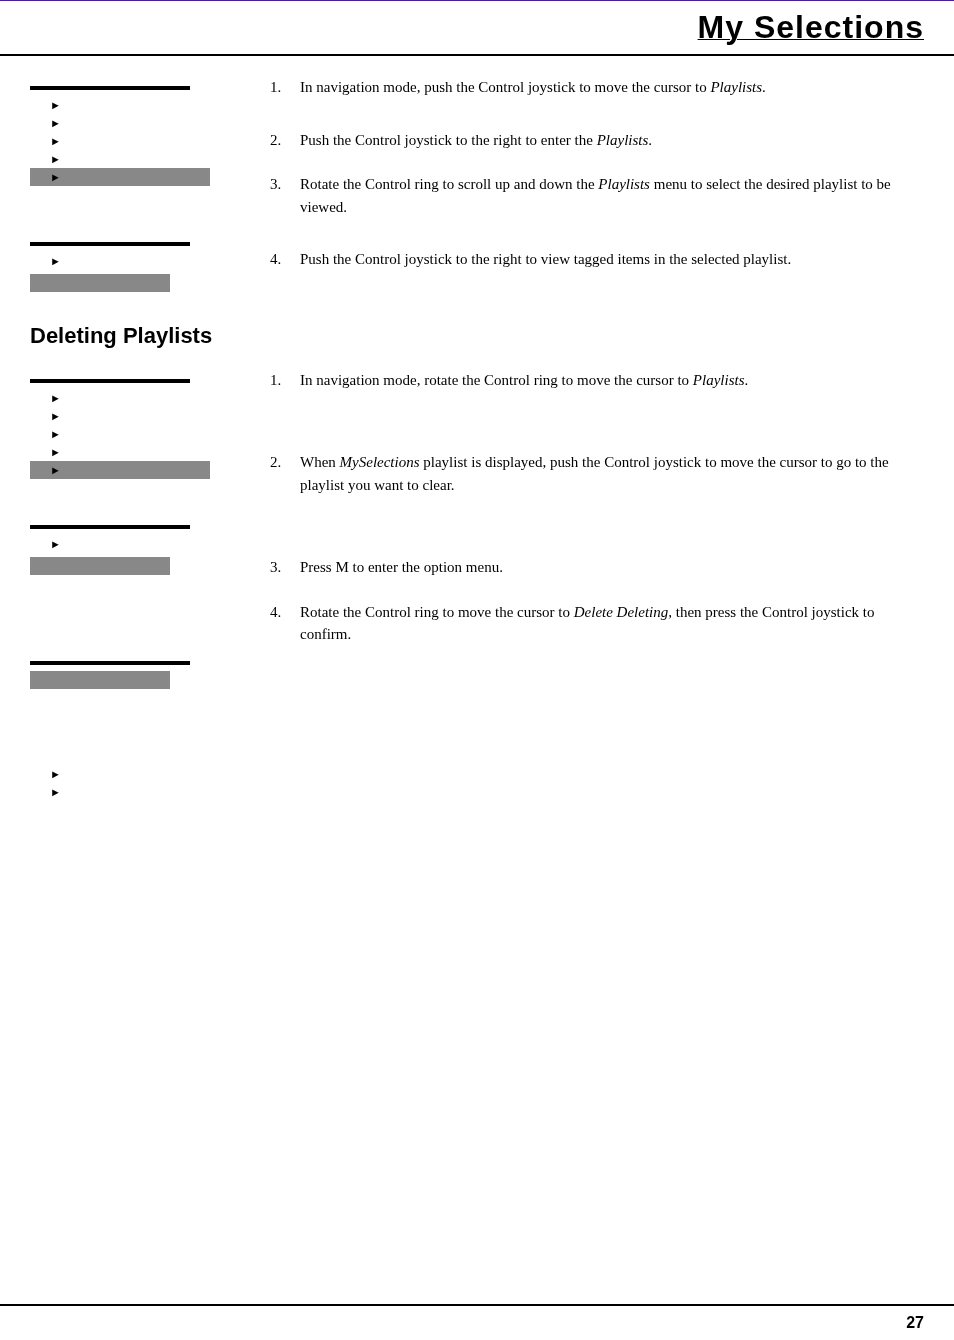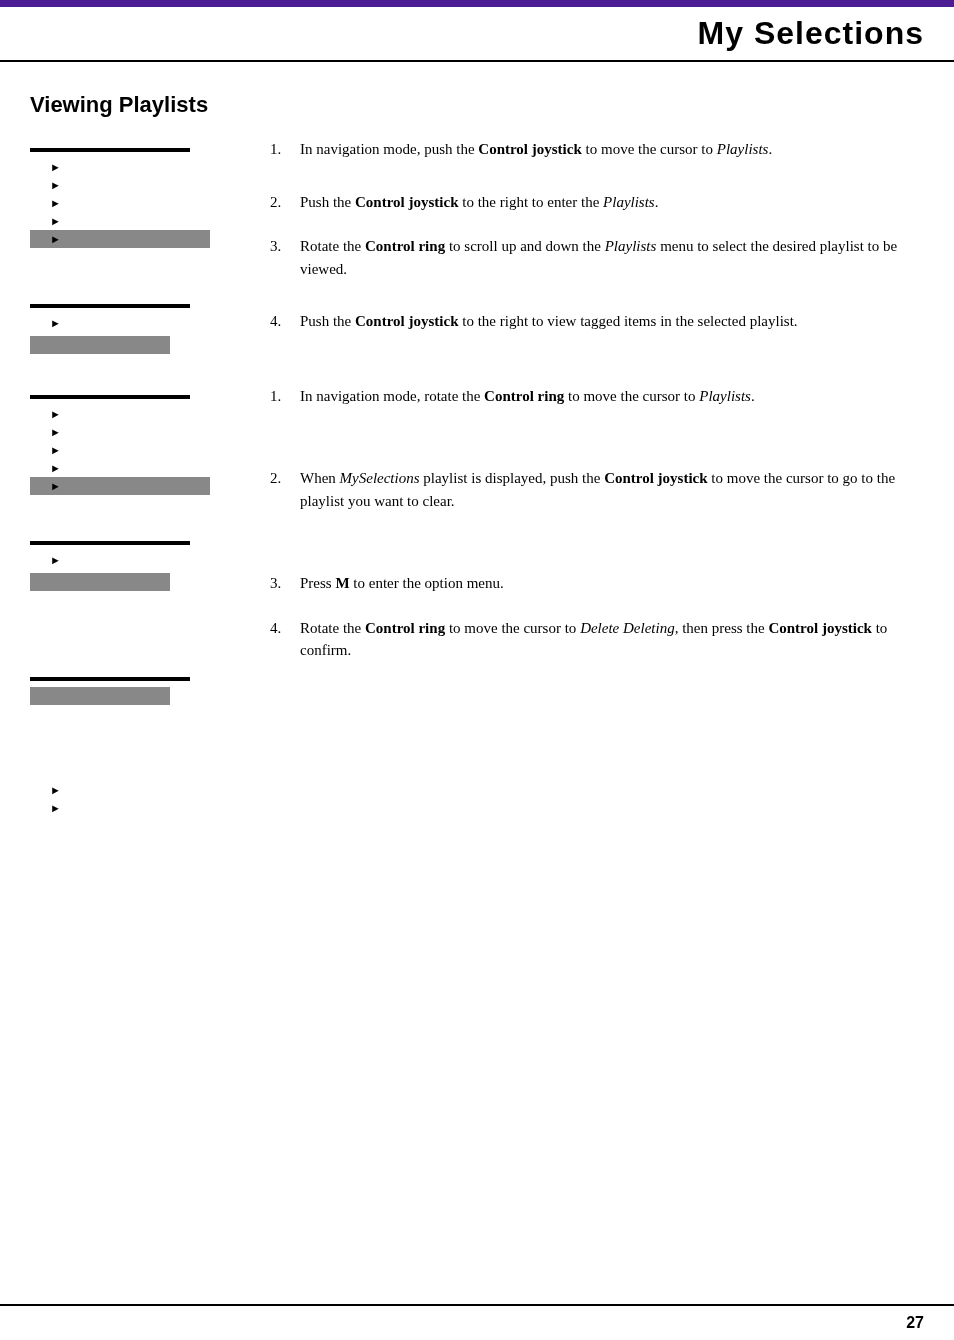--- a/index.html
+++ b/index.html
@@ -8,25 +8,26 @@
       min-height: 1340px;
       background: #fff;
       font-family: Georgia, 'Times New Roman', serif;
       font-size: 15px;
       color: #000;
       position: relative;
     }
 
     
     .header-bar {
-      border-top: 7px solid #4c1d95;
+      border-top: 1px solid #4c1d95;
       border-bottom: 2px solid #000;
       padding: 8px 30px 8px 0;
       text-align: right;
       margin-bottom: 0;
+      text-decoration: underline;
     }
     .header-title {
       font-family: Arial, Helvetica, sans-serif;
       font-size: 32px;
       font-weight: 900;
       letter-spacing: 1px;
       color: #000;
     }
 
     
@@ -126,41 +127,40 @@
       line-height: 1.5;
     }
     .step-num {
       min-width: 30px;
       font-size: 15px;
     }
     .step-text {
       flex: 1;
     }
 
-    .bold { font-weight: bold; }
+    .bold { font-weight: normal; }
     .italic { font-style: italic; margin-top: 40px; }
 
     .highlight-bar {
       background: #888;
       height: 18px;
       width: 140px;
       margin-top: 4px;
     }
 
   </style>
 </head>
 <body>
 
 <div class="header-bar">
   <span class="header-title">My Selections</span>
 </div>
 
 <div class="main-content">
 
-  <h2 class="section-title">Viewing Playlists</h2>
 
   <div class="section-layout">
 
     <div class="diagram-col">
 
       <div class="ui-mockup">
         <div class="menu-bar"></div>
         <div class="menu-row">
           <span class="menu-arrow">►</span>
         </div>
@@ -210,20 +210,21 @@
         <li style="margin-top:30px;">
           <span class="step-num">4.</span>
           <span class="step-text">
             Push the <span class="bold">Control joystick</span> to the right to view tagged items in the selected playlist.
           </span>
         </li>
       </ol>
     </div>
   </div>
 
+  <h2 class="section-title" style="margin-top: 20px;">Deleting Playlists</h2>
 
   <div class="section-layout">
 
     <div class="diagram-col">
 
       <div class="ui-mockup">
         <div class="menu-bar"></div>
         <div class="menu-row">
           <span class="menu-arrow">►</span>
         </div>

